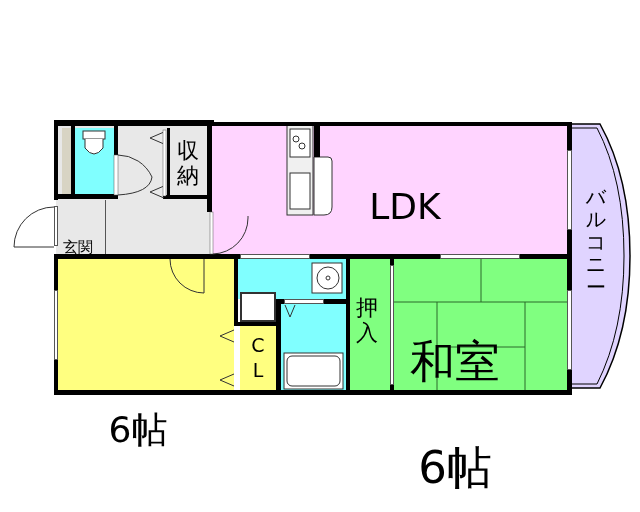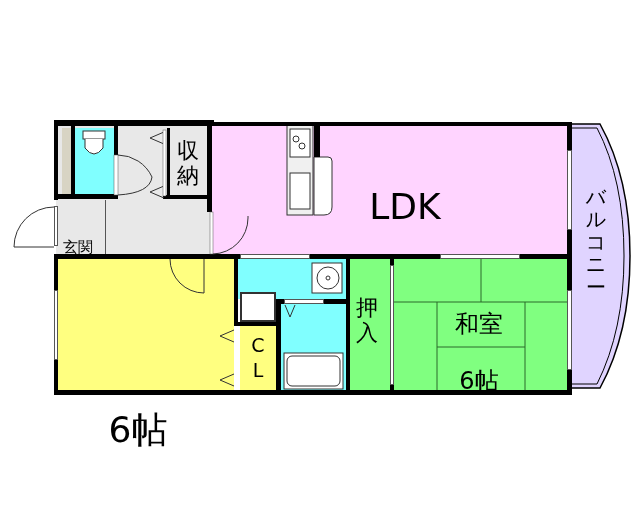--- a/index.html
+++ b/index.html
@@ -93,21 +93,21 @@
   <div class="room" style="left:394px;top:259px;width:174px;height:133px;background:#80ff80;"></div>
   <svg style="left:394px;top:259px;" width="174" height="133">
     <g stroke="#2a6a2a" stroke-width="1" fill="none">
       <line x1="87" y1="0" x2="87" y2="43"></line>
       <line x1="0" y1="43" x2="174" y2="43"></line>
       <line x1="43" y1="43" x2="43" y2="133"></line>
       <line x1="131" y1="43" x2="131" y2="133"></line>
       <line x1="43" y1="88" x2="131" y2="88"></line>
     </g>
   </svg>
-  <div class="lbl" style="left:424px;top:282px;width:110px;font-size:24px;line-height:1.18;">
+  <div class="lbl" style="left:400px;top:282px;width:110px;font-size:45px;line-height:1.18;">
     <span>和室</span><br>
     <span>6帖</span>
   </div>
 
   <div class="wall" style="left:54px;top:120px;width:160px;height:6px;"></div>
   <div class="wall" style="left:210px;top:122px;width:362px;height:4px;"></div>
   <div class="wall" style="left:54px;top:120px;width:4px;height:80px;"></div>
   <div class="wall" style="left:54px;top:254px;width:4px;height:140px;"></div>
   <div class="wall" style="left:71px;top:120px;width:4px;height:78px;"></div>
   <div class="wall" style="left:114px;top:120px;width:4px;height:78px;"></div>

